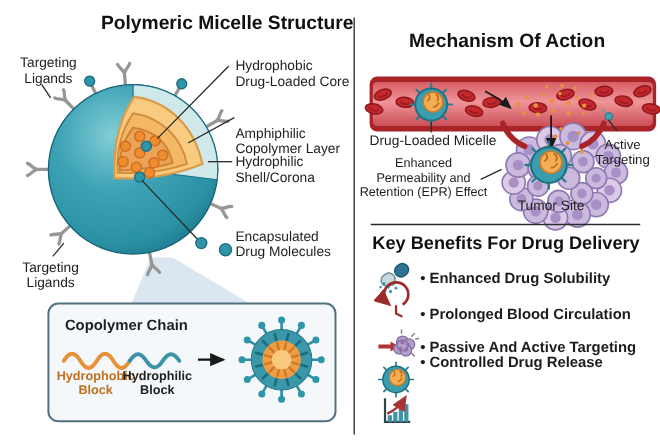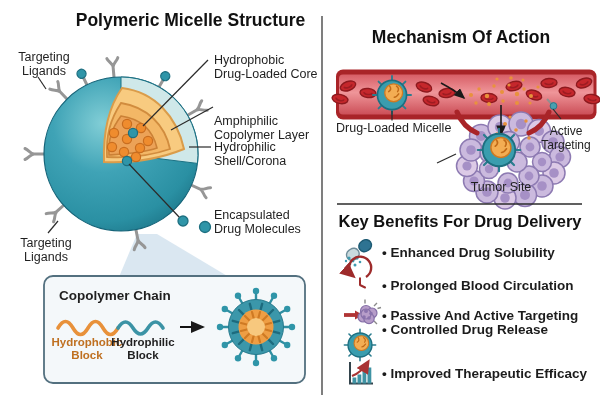--- a/index.html
+++ b/index.html
@@ -317,21 +317,21 @@
         <rect x="352.5" y="377.5" width="3.8" height="6"></rect>
         <rect x="357.5" y="374.5" width="3.8" height="9"></rect>
         <rect x="362.5" y="371" width="3.8" height="12.5"></rect>
         <rect x="367.5" y="367.5" width="3.8" height="16"></rect>
       </g>
       <path d="M352,376 Q362,372 368,362" fill="none" stroke="#a83434" stroke-width="2.2" marker-end="url(#mR)"></path>
     </g>
   </g>
 </svg>
 
-<div class="title" style="left:0;top:10px;width:381px;">Polymeric Micelle Structure</div>
+<div class="title" style="left:0;top:10px;width:381px;padding-left:16px;">Polymeric Micelle Structure</div>
 <div class="title" style="left:322px;top:27px;width:278px;">Mechanism Of Action</div>
 
 <div class="lbl ctr" style="left:6px;top:50px;width:76px;">Targeting
 Ligands</div>
 <div class="lbl" style="left:214px;top:53px;">Hydrophobic
 Drug-Loaded Core</div>
 <div class="lbl" style="left:214px;top:114px;">Amphiphilic
 Copolymer Layer</div>
 <div class="lbl" style="left:214px;top:140px;">Hydrophilic
 Shell/Corona</div>
@@ -340,24 +340,26 @@
 <div class="lbl ctr" style="left:8px;top:236px;width:76px;">Targeting
 Ligands</div>
 
 <div class="lbl" style="left:59px;top:288px;font-size:13.5px;font-weight:600;">Copolymer Chain</div>
 <div class="lbl ctr" style="left:45px;top:336px;width:84px;font-size:11.5px;font-weight:600;color:#bf7021;">Hydrophobic
 Block</div>
 <div class="lbl ctr" style="left:104px;top:336px;width:78px;font-size:11.5px;font-weight:600;">Hydrophilic
 Block</div>
 
 <div class="lbl" style="left:336px;top:121px;">Drug-Loaded Micelle</div>
+<div class="lbl ctr small" style="left:322px;top:143px;width:126px;">Enhanced
+Permeability and
+Retention (EPR) Effect</div>
 <div class="lbl ctr" style="left:534px;top:125px;width:64px;font-size:12px;">Active
 Targeting</div>
 <div class="lbl ctr" style="left:466px;top:180px;width:70px;">Tumor Site</div>
 
 <div class="title" style="left:324px;top:212px;width:272px;font-size:16.5px;font-weight:700;">Key Benefits For Drug Delivery</div>
 <div class="benefit" style="top:245px;">• Enhanced Drug Solubility</div>
 <div class="benefit" style="top:278px;">• Prolonged Blood Circulation</div>
 <div class="benefit" style="top:308px;">• Passive And Active Targeting</div>
 <div class="benefit" style="top:322px;text-align:center;">• Controlled Drug Release</div>
-<div class="benefit" style="top:366px;">• Improved Therapeutic Efficacy</div>
 
 </div>
 
 </body></html>

